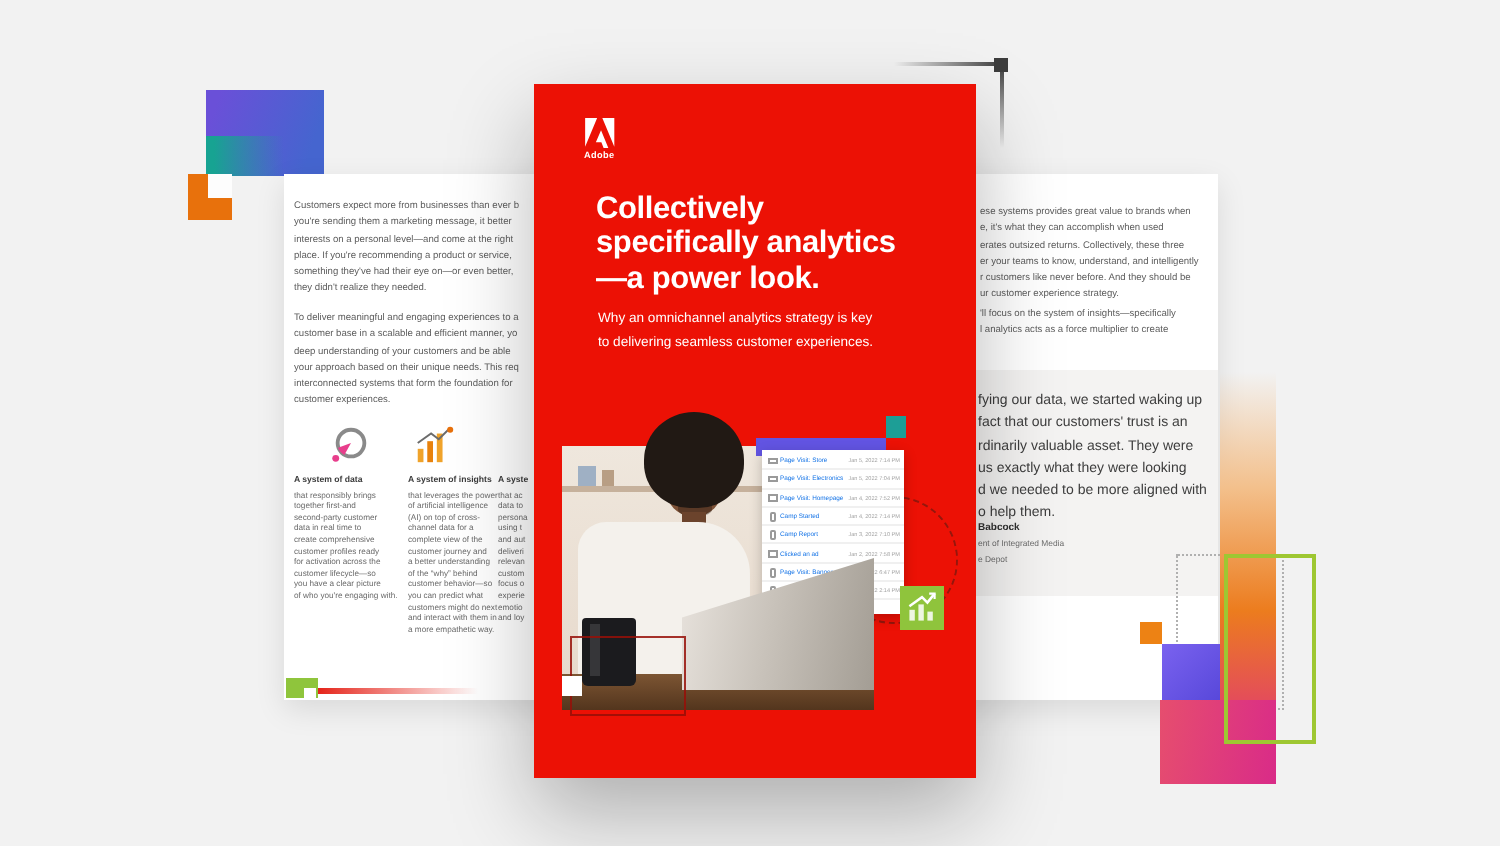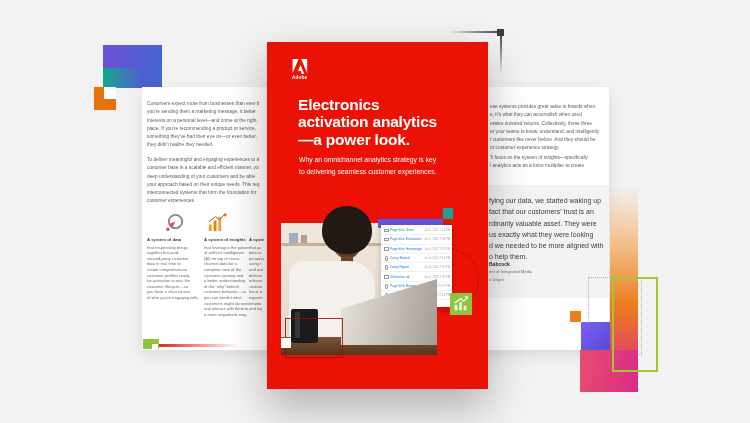--- a/index.html
+++ b/index.html
@@ -259,22 +259,22 @@
   </div>
 
   <div class="abs card">
     <svg class="abs logo" viewBox="0 0 24 22.7">
       <path fill="#ffffff" d="M13.966 22.624l-1.69-4.281h-4.15l3.894-9.144 5.533 13.425zM13.004 0h9.075v21.749zM9.075 0H0v21.749z"></path>
     </svg>
     <div class="abs wordmark">Adobe</div>
 
     <div class="abs cover-title">
 
-    <div class="tl">Electronics</div>
-        <div class="tl">activation analytics</div>
+    <div class="tl">Collectively</div>
+        <div class="tl">specifically analytics</div>
         <div class="tl">—a power look.</div>
       </div>
     <div class="abs cover-sub">
 
     <div class="tl">Why an omnichannel analytics strategy is key</div>
         <div class="tl">to delivering seamless customer experiences.</div>
       </div>
 
     <div class="abs dotted-circle"></div>
 

